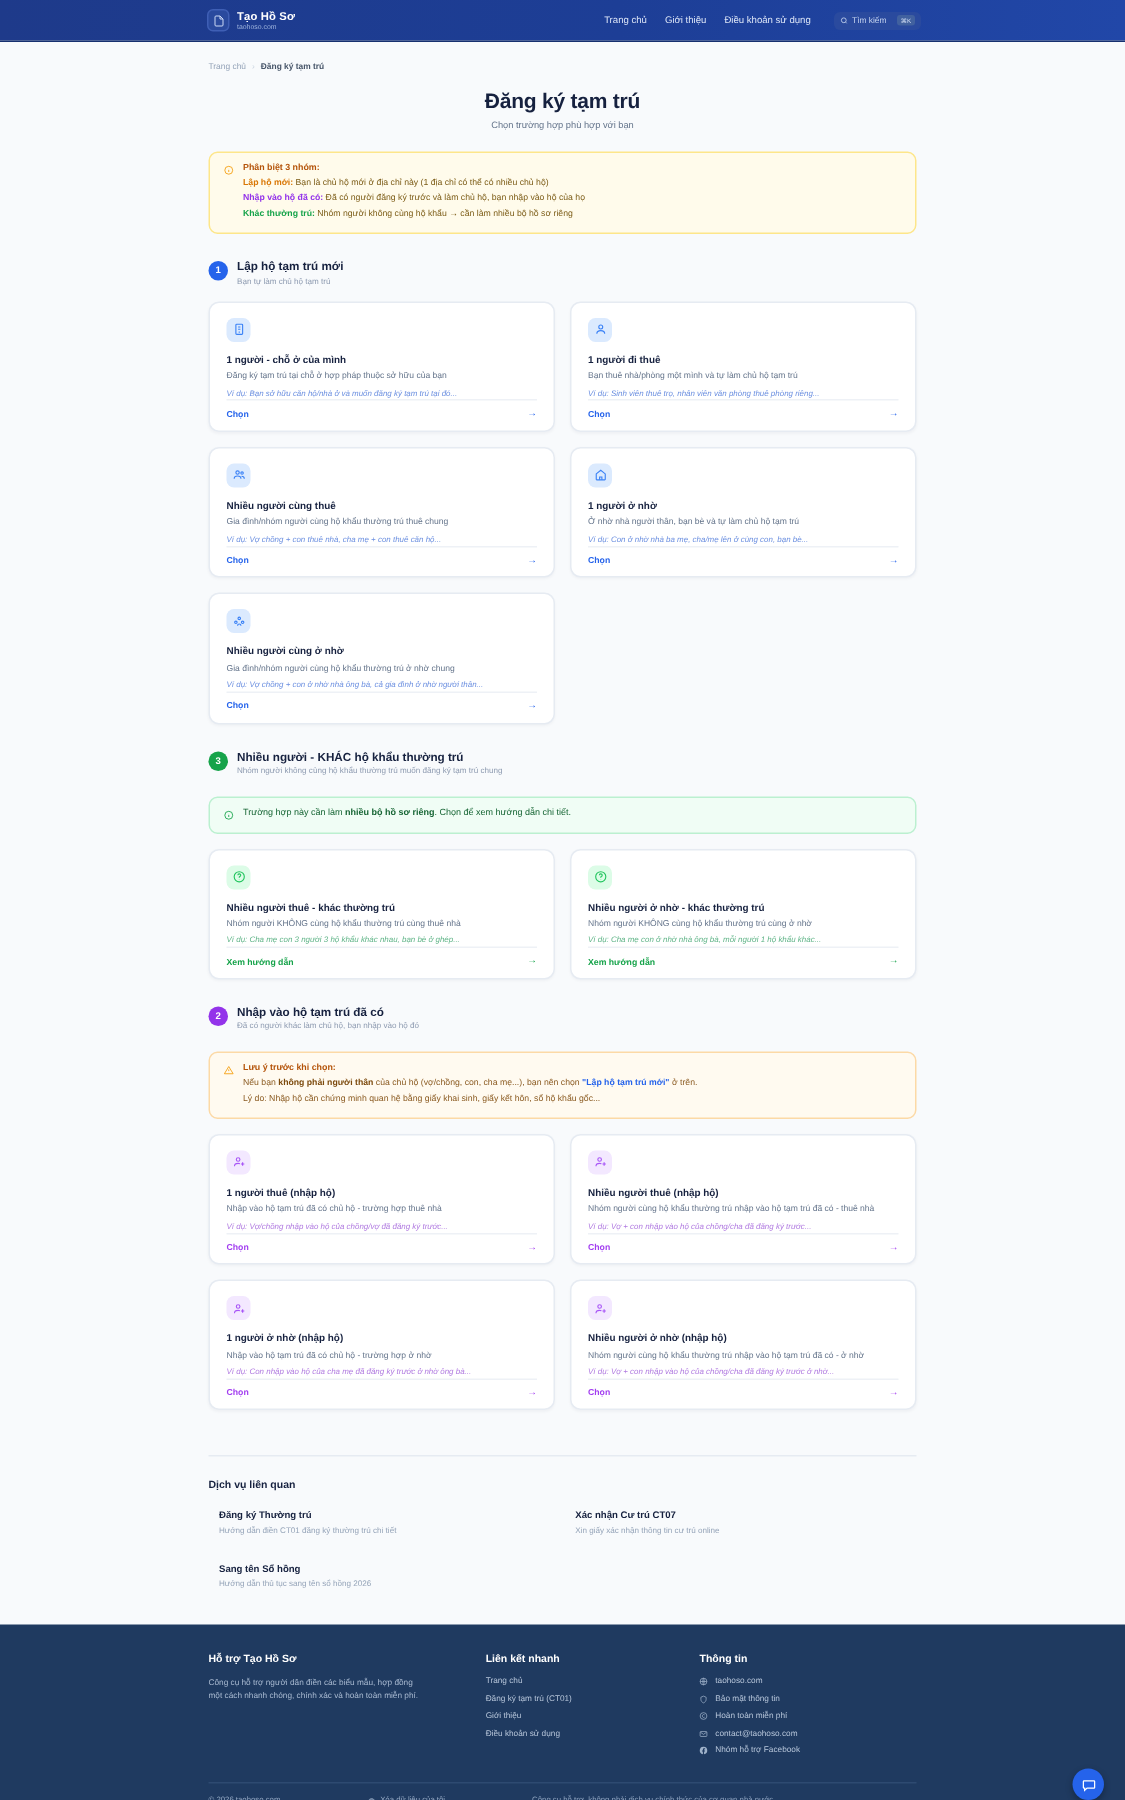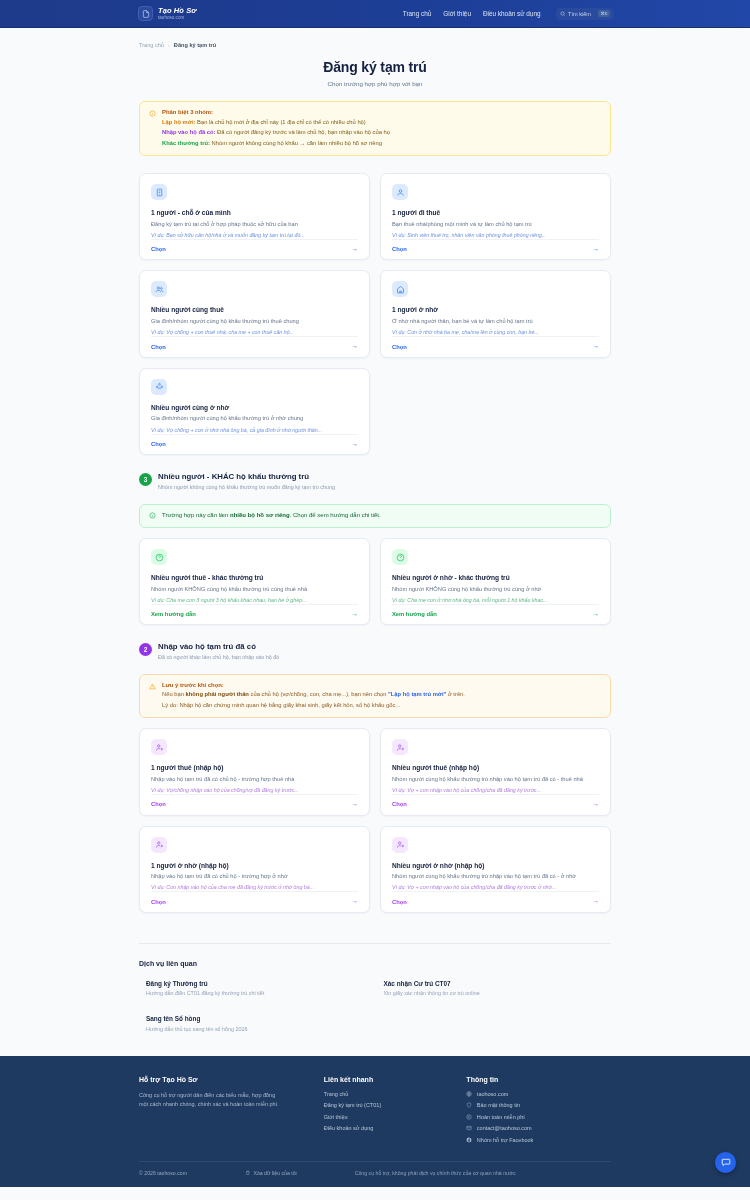--- a/index.html
+++ b/index.html
@@ -26,21 +26,21 @@
   }
   .brand { display: flex; align-items: center; gap: 5px; }
   .brand-logo {
     width: 15px; height: 15px; border-radius: 4px;
     background: #2a4a9e;
     display: flex; align-items: center; justify-content: center;
     border: 1px solid #3f5fb5;
   }
   .brand-logo svg { width: 8px; height: 8px; display:block; }
   .brand-text { line-height: 1; }
-  .brand-name { font-size: 7.5px; font-weight: bold; color: #ffffff; letter-spacing: .1px; font-style: italic; }
+  .brand-name { font-size: 7.5px; font-weight: bold; color: #ffffff; letter-spacing: .1px; }
   .brand-sub { font-size: 4.6px; color: #9fb4de; margin-top: 1.5px; }
 
   .topnav { display: flex; align-items: center; gap: 12px; }
   .topnav a {
     font-size: 6.4px; color: #dce5f7; text-decoration: none; white-space: nowrap;
   }
   .searchbox {
     display: flex; align-items: center; gap: 3px;
     background: #2a4a9e; border-radius: 4px;
     padding: 2.5px 4px; margin-left: 3px;
@@ -253,20 +253,27 @@
       </svg>
     <div class="note-body">
       <div class="note-head">Phân biệt 3 nhóm:</div>
       <div class="note-line"><span class="k-amber">Lập hộ mới:</span><span> Bạn là chủ hộ mới ở địa chỉ này (1 địa chỉ có thể có nhiều chủ hộ)</span></div>
       <div class="note-line"><span class="k-purple">Nhập vào hộ đã có:</span><span> Đã có người đăng ký trước và làm chủ hộ, bạn nhập vào hộ của họ</span></div>
       <div class="note-line"><span class="k-green">Khác thường trú:</span><span> Nhóm người không cùng hộ khẩu → cần làm nhiều bộ hồ sơ riêng</span></div>
     </div>
   </div>
 
   <div class="section">
+    <div class="sec-head">
+      <span class="sec-num blue">1</span>
+      <span>
+        <div class="sec-title">Lập hộ tạm trú mới</div>
+        <div class="sec-sub">Bạn tự làm chủ hộ tạm trú</div>
+      </span>
+    </div>
 
     <div class="grid">
 
       <div class="card">
         <div class="card-ic ic-blue">
           <svg viewBox="0 0 24 24" fill="none" stroke="currentColor" stroke-width="2">
               <rect x="6" y="3" width="12" height="18" rx="1.5"></rect>
               <path d="M10 8h4M10 12h4M11 17h2"></path>
             </svg>
         </div>

